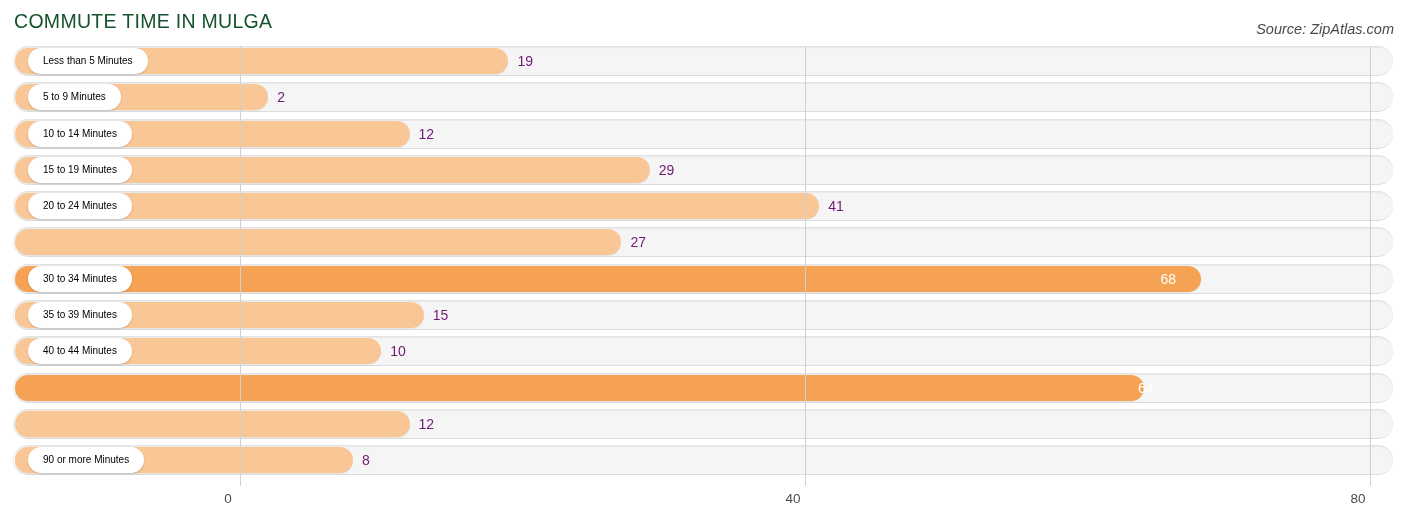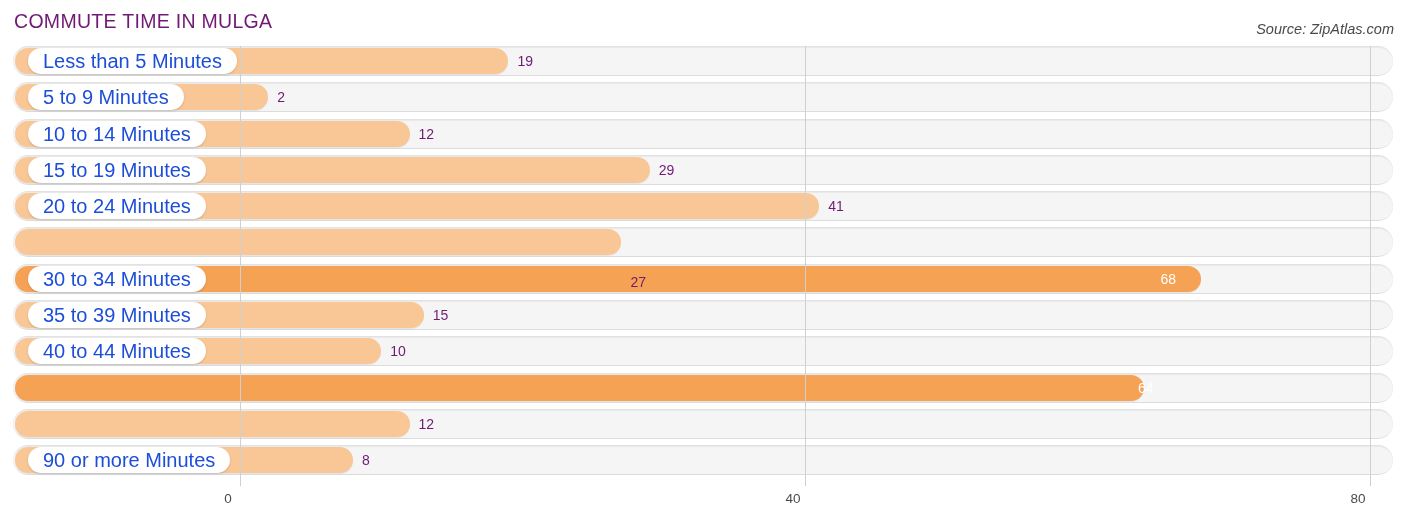--- a/index.html
+++ b/index.html
@@ -22,21 +22,21 @@
     left: 0; top: 0;
     width: 1406px;
     height: 44px;
   }
   #chart-title {
     position: absolute;
     left: 14px;
     top: 10px;
     font-size: 19.5px;
     letter-spacing: .3px;
-    color: #701a75;
+    color: #14532d;
     white-space: nowrap;
   }
   #source-label {
     position: absolute;
     right: 12px;
     top: 13px;
     font-size: 14.5px;
     font-style: italic;
     color: #4a4a4a;
     white-space: nowrap;
@@ -115,22 +115,22 @@
     border-radius: 14px;
     display: flex;
     align-items: center;
     padding: 0 15px;
     box-sizing: border-box;
     z-index: 3;
     box-shadow: 0 1px 2px rgba(0,0,0,0.17);
     white-space: nowrap;
   }
   .pill-label {
-    font-size: 20px;
-    color: #1d4ed8;
+    font-size: 10px;
+    color: #000000;
     line-height: 1;
   }
 
   
   .value-out {
     position: absolute;
     top: 0;
     height: 30px;
     display: flex;
     align-items: center;
@@ -215,21 +215,21 @@
         <div class="track"></div>
         <div class="bar light" style="left: 15px; width: 804.125px;"></div>
         <div class="pill">
           <span class="pill-label">20 to 24 Minutes</span>
         </div>
         <div class="value-out" style="left: 828.125px;">41</div>
       </div>
       <div class="row">
         <div class="track"></div>
         <div class="bar light" style="left: 15px; width: 606.375px;"></div>
-        <div class="value-out" style="left: 630.375px; margin-top: 40px;">27</div>
+        <div class="value-out" style="left: 630.375px;">27</div>
       </div>
       <div class="row">
         <div class="track"></div>
         <div class="bar dark" style="left: 15px; width: 1185.5px;"></div>
         <div class="pill">
           <span class="pill-label">30 to 34 Minutes</span>
         </div>
         <div class="value-in" style="left: 1160.5px;">68</div>
       </div>
       <div class="row">

